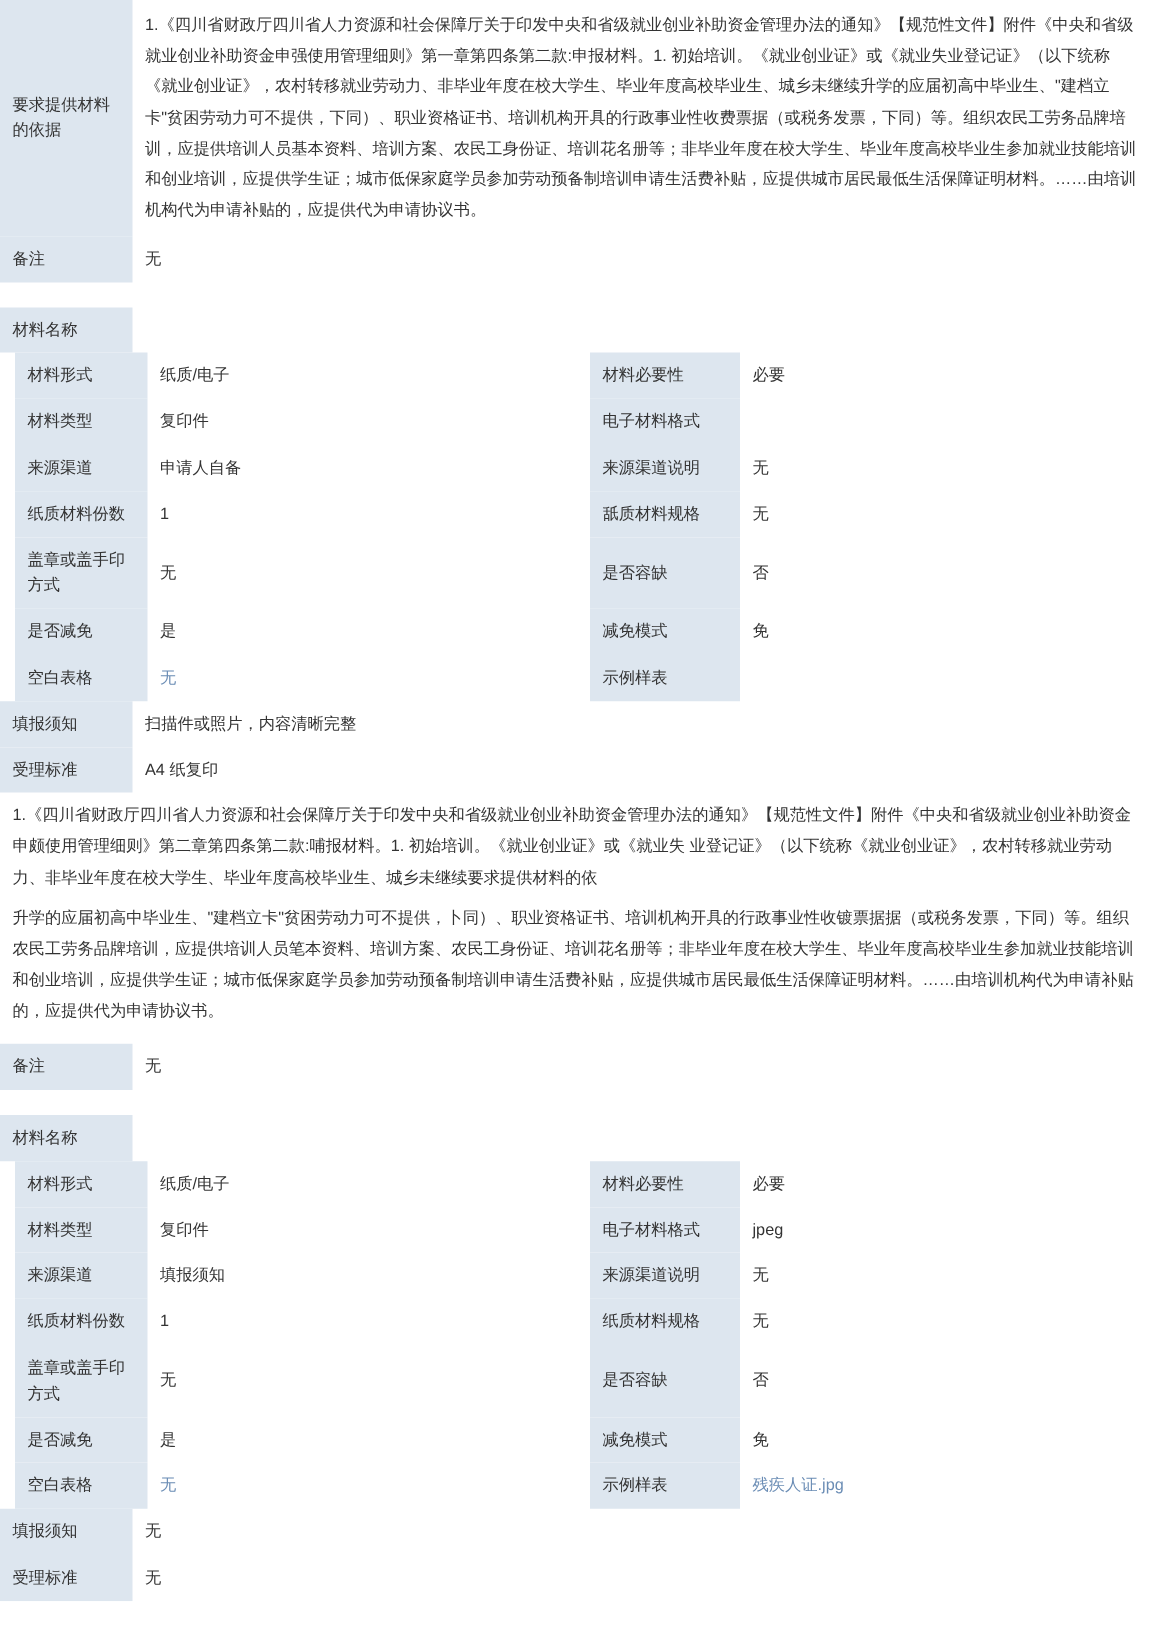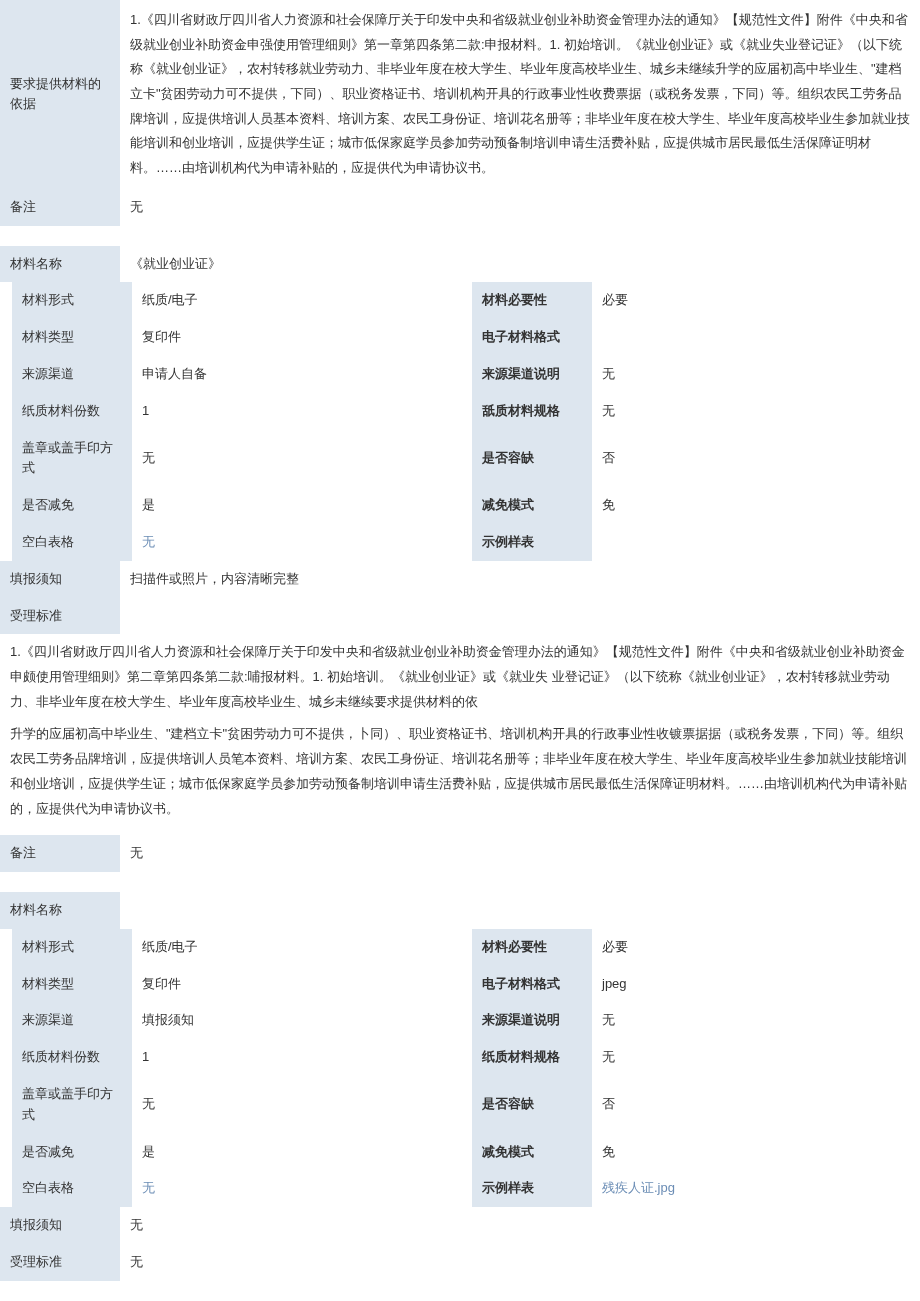--- a/index.html
+++ b/index.html
@@ -24,22 +24,22 @@
     }
     .label {
       background: #dde6ef;
       padding: 8px 10px;
       display: flex;
       align-items: center;
       flex-shrink: 0;
       color: #333;
       line-height: 1.6;
     }
-    .label.w1 { width: 120px; }
-    .label.w2 { width: 120px; font-weight: bold; }
+    .label.w1 { width: 106px; }
+    .label.w2 { width: 120px; }
     .value {
       padding: 8px 10px;
       display: flex;
       align-items: center;
       flex: 1;
       line-height: 1.6;
       color: #333;
     }
     .value.longtext {
       align-items: flex-start;
@@ -74,21 +74,20 @@
     <div class="label w1">备注</div>
     <div class="value">无</div>
   </div>
 </div>
 
 <div class="gap"></div>
 
 <div class="section">
   <div class="row">
     <div class="label w1">材料名称</div>
-    <div class="value title-val">《就业创业证》</div>
   </div>
   <div class="row">
     <div class="half-pair">
       <div class="label w1">材料形式</div>
       <div class="value">纸质/电子</div>
     </div>
     <div class="half-pair">
       <div class="label w2">材料必要性</div>
       <div class="value">必要</div>
     </div>
@@ -152,20 +151,21 @@
     <div class="half-pair">
       <div class="label w2">示例样表</div>
     </div>
   </div>
   <div class="row">
     <div class="label w1">填报须知</div>
     <div class="value">扫描件或照片，内容清晰完整</div>
   </div>
   <div class="row">
     <div class="label w1">受理标准</div>
+    <div class="value">A4 纸复印</div>
   </div>
 </div>
 
 <div class="section">
   <div style="padding:6px 10px 0 10px; line-height:1.9;">1.《四川省财政厅四川省人力资源和社会保障厅关于印发中央和省级就业创业补助资金管理办法的通知》【规范性文件】附件《中央和省级就业创业补助资金申颇使用管理细则》第二章第四条第二款:哺报材料。1. 初始培训。《就业创业证》或《就业失  业登记证》（以下统称《就业创业证》，农村转移就业劳动力、非毕业年度在校大学生、毕业年度高校毕业生、城乡未继续要求提供材料的依</div>
   <div class="row row-tall">
     <div class="value longtext">升学的应届初高中毕业生、"建档立卡"贫困劳动力可不提供，卜同）、职业资格证书、培训机构开具的行政事业性收镀票据据（或税务发票，下同）等。组织农民工劳务品牌培训，应提供培训人员笔本资料、培训方案、农民工身份证、培训花名册等；非毕业年度在校大学生、毕业年度高校毕业生参加就业技能培训和创业培训，应提供学生证；城市低保家庭学员参加劳动预备制培训申请生活费补贴，应提供城市居民最低生活保障证明材料。……由培训机构代为申请补贴的，应提供代为申请协议书。</div>
   </div>
   <div class="row" style="margin-top:6px;">
     <div class="label w1">备注</div>

